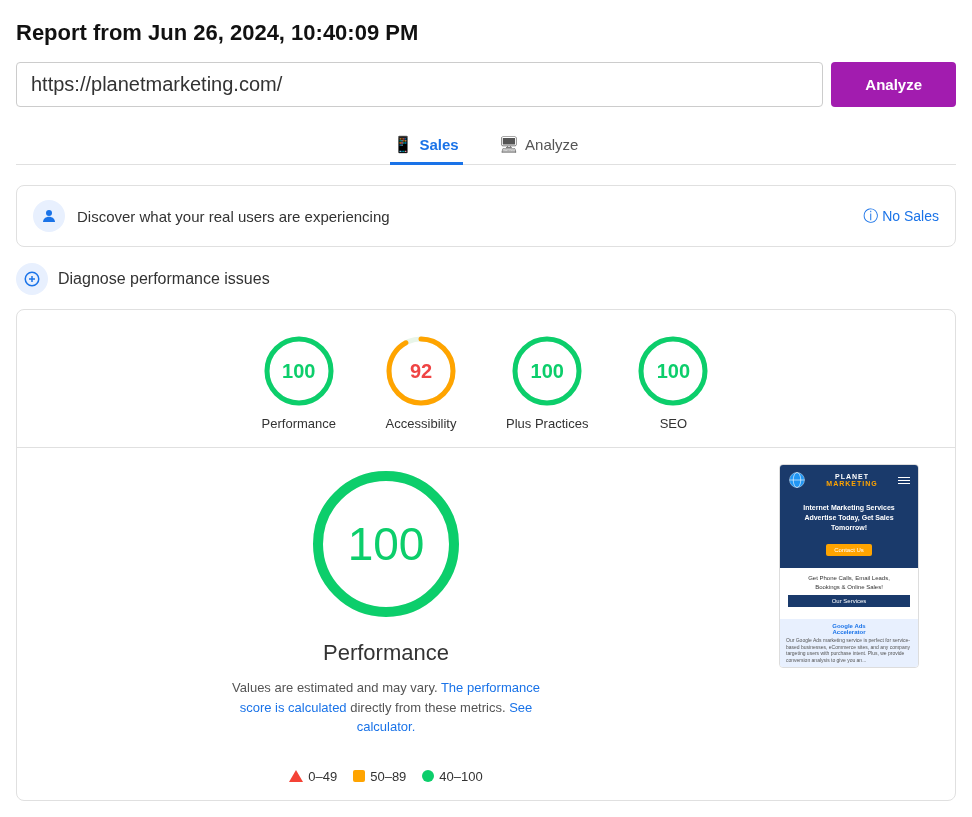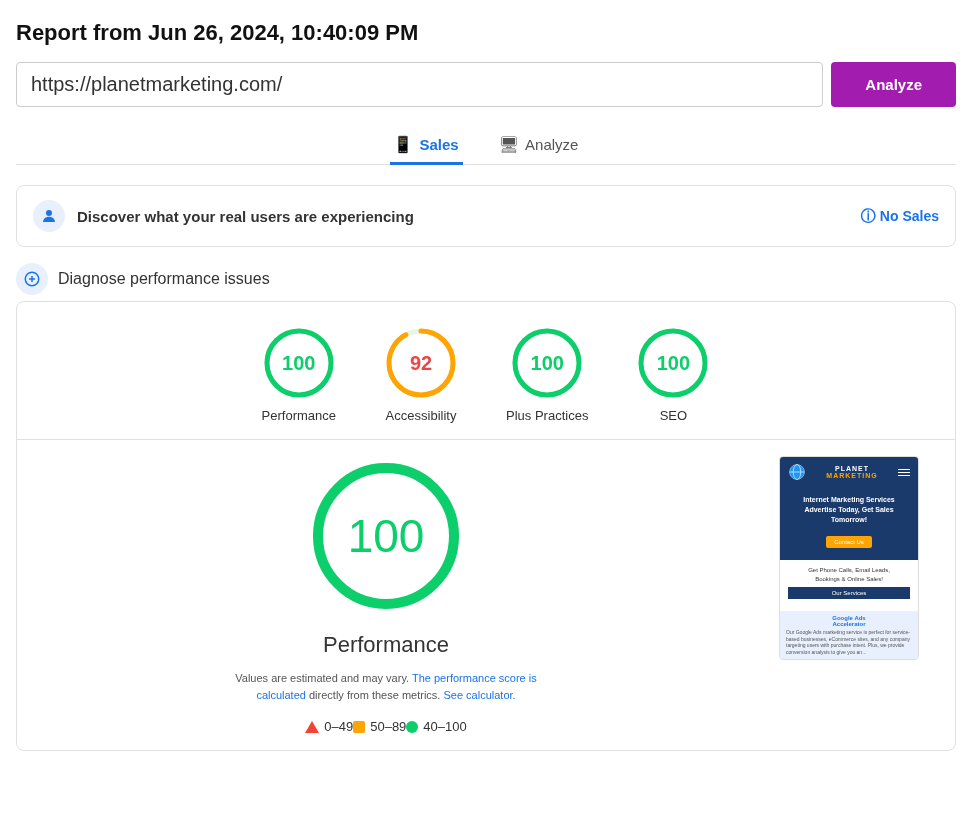--- a/index.html
+++ b/index.html
@@ -84,21 +84,20 @@
     }
 
     .real-users-section {
       display: flex;
       align-items: center;
       justify-content: space-between;
       border: 1px solid #e0e0e0;
       border-radius: 8px;
       padding: 14px 16px;
       margin-bottom: 16px;
-      font-weight: bold;
     }
 
     .real-users-left {
       display: flex;
       align-items: center;
       gap: 12px;
     }
 
     .user-icon-circle {
       width: 32px;
@@ -124,21 +123,21 @@
       display: flex;
       align-items: center;
       gap: 4px;
       cursor: pointer;
     }
 
     .diagnose-section {
       display: flex;
       align-items: center;
       gap: 10px;
-      margin-bottom: 6px;
+      margin-bottom: 14px;
     }
 
     .diagnose-icon-circle {
       width: 32px;
       height: 32px;
       border-radius: 50%;
       background: #e8f0fe;
       display: flex;
       align-items: center;
       justify-content: center;
@@ -260,35 +259,36 @@
     }
 
     .big-score-label {
       font-size: 22px;
       font-weight: 400;
       color: #333;
       margin-bottom: 12px;
     }
 
     .values-note {
-      font-size: 11px;
+      font-size: 13px;
       color: #555;
       text-align: center;
       max-width: 340px;
       line-height: 1.5;
-      margin-bottom: 16px;
+      margin-bottom: 32px;
     }
 
     .values-note a {
       color: #1a73e8;
       text-decoration: none;
     }
 
     .legend-row {
       display: flex;
+      gap: 16px;
       align-items: center;
     }
 
     .legend-item {
       display: flex;
       align-items: center;
       gap: 5px;
       font-size: 13px;
       color: #333;
     }

